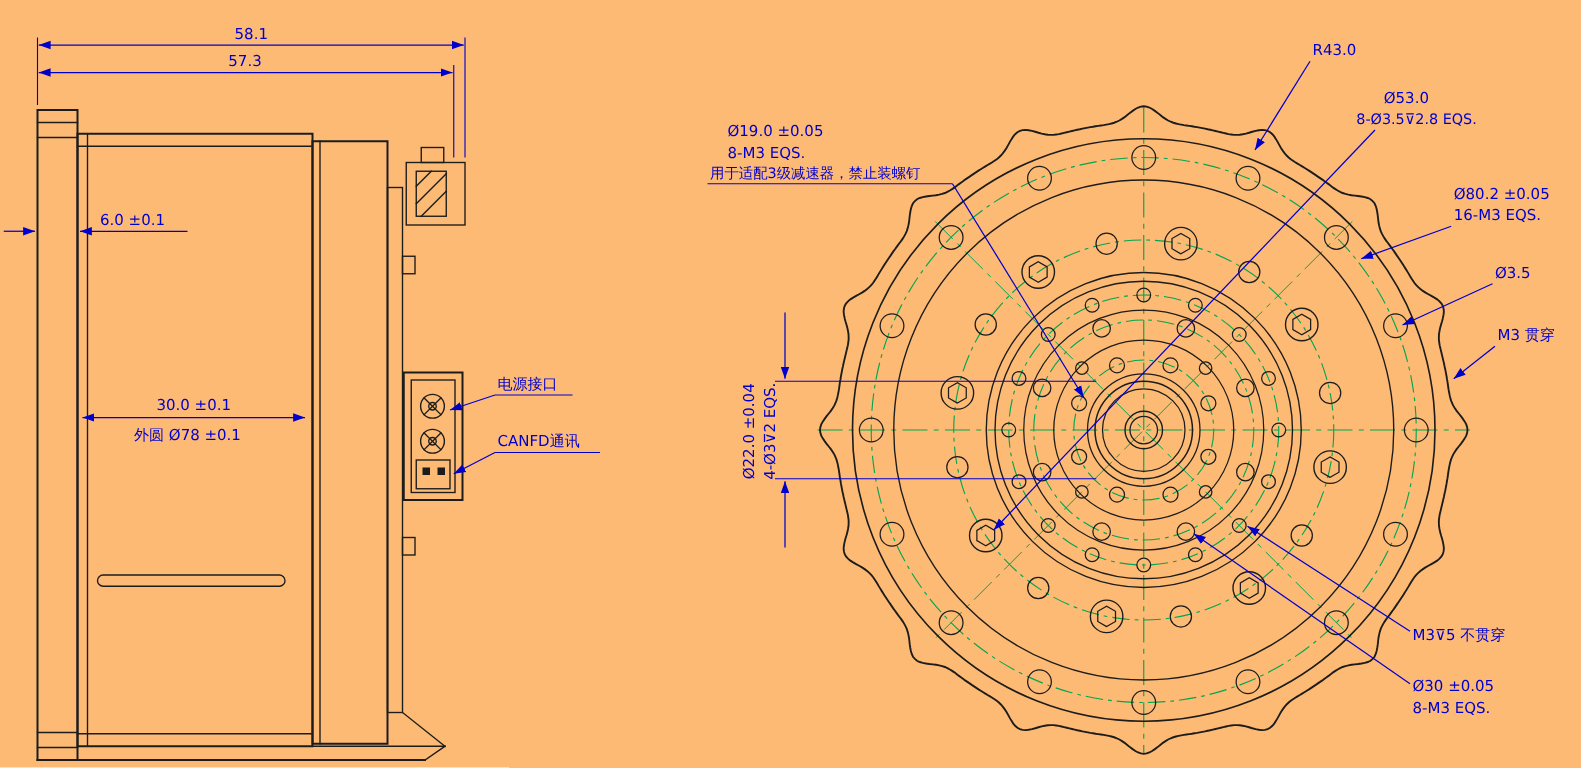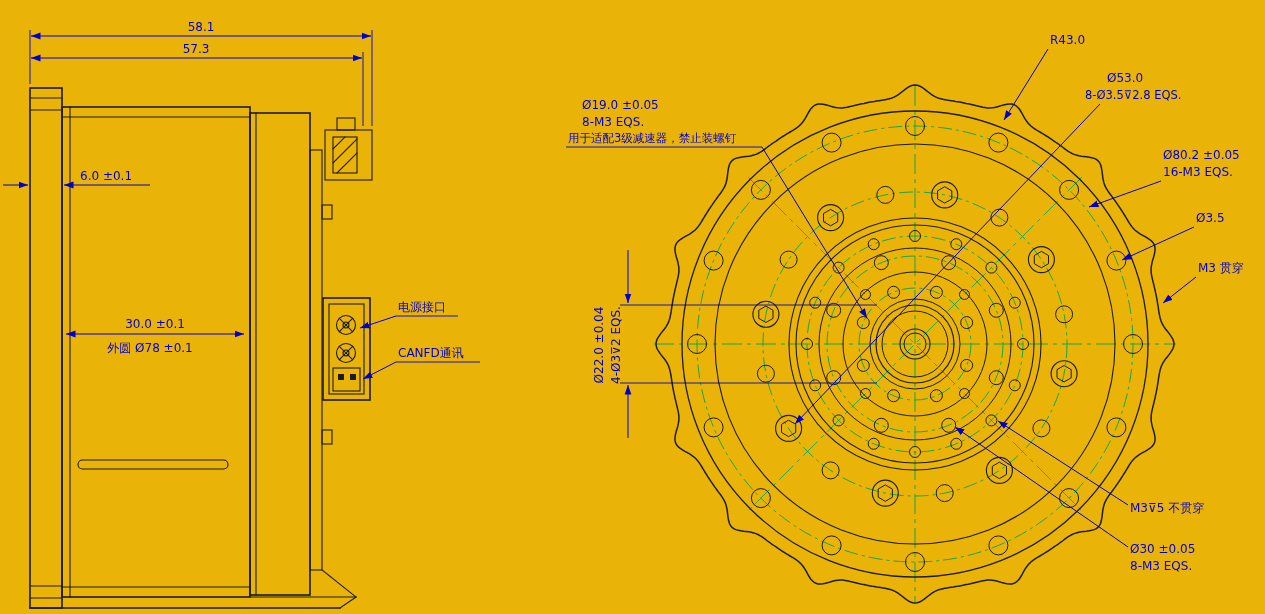--- a/index.html
+++ b/index.html
@@ -1,16 +1,16 @@
 <!DOCTYPE html>
 <html><head>
 <meta charset="utf-8">
 <style>
   html,body{margin:0;padding:0;background:#fff;}
-  .wrap{position:relative;width:1265px;height:614px;background:#eab308;overflow:hidden;
+  .wrap{position:relative;width:1265px;height:614px;background:#fdba74;overflow:hidden;
         font-family:"DejaVu Sans",sans-serif;}
   svg{position:absolute;left:0;top:0;}
   .bk{stroke:#1c1c1c;fill:none;stroke-width:1.1;stroke-linecap:square;}
   .bk2{stroke:#1c1c1c;fill:none;stroke-width:1.6;stroke-linecap:square;}
   .bkf{fill:#1c1c1c;stroke:none;}
   .dim{stroke:#0000cd;fill:none;stroke-width:1;}
   .dimthin{stroke:#0000cd;fill:none;stroke-width:0.9;}
   .dimtxt{fill:#0000cd;font-size:12px;font-family:"DejaVu Sans",sans-serif;}
   .dimtxt-s{fill:#0000cd;font-size:11.5px;font-family:"DejaVu Sans",sans-serif;}
 </style>

